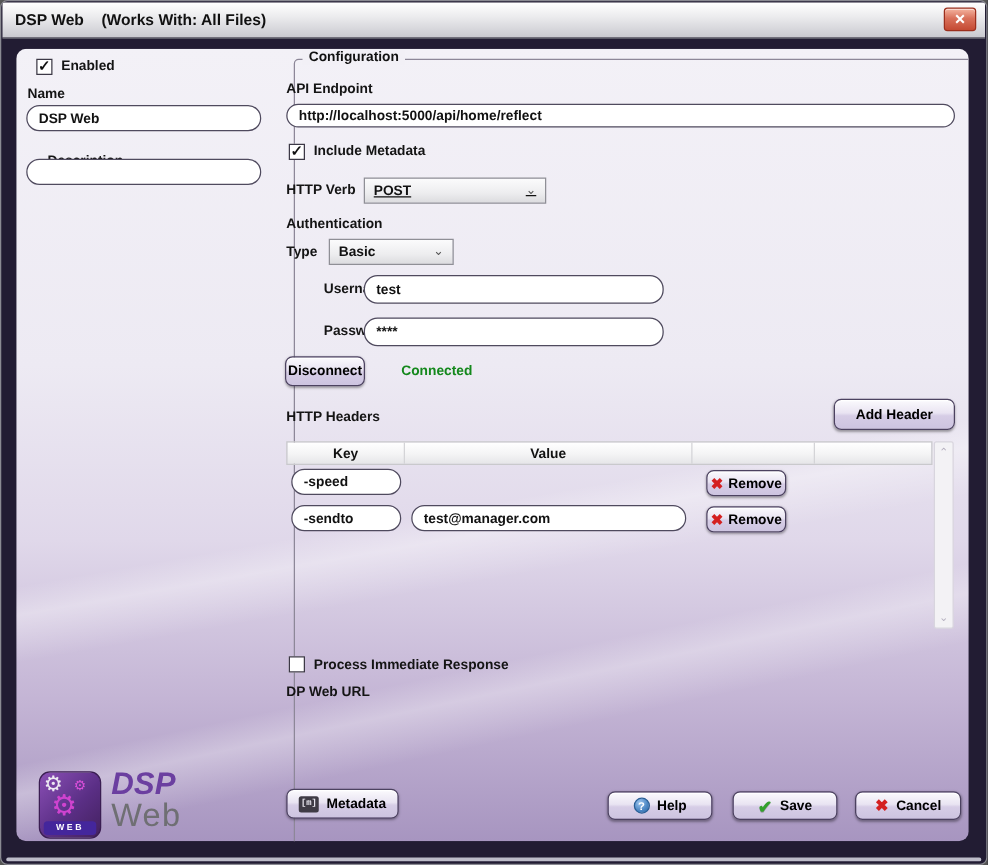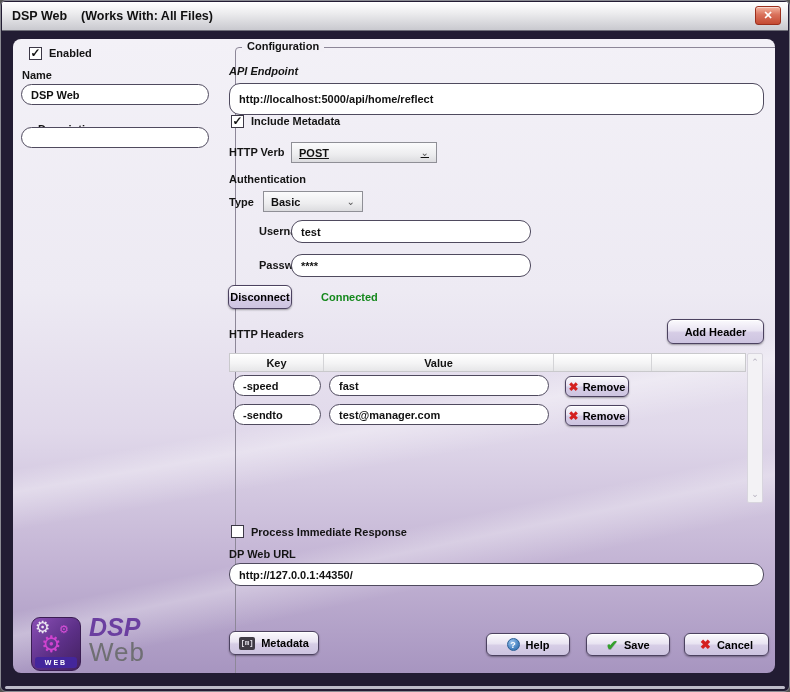--- a/index.html
+++ b/index.html
@@ -70,22 +70,22 @@
     <span class="lbl" style="left:9px;top:30px;">Name</span>
     <input class="pill" style="left: 8px; top: 45px; width: 188px; height: 21px;" readonly="" value="DSP Web">
 
     <span class="lbl" style="left:9px;top:84px;padding-left:16px;">Description</span>
     <input class="pill" style="left: 8px; top: 88px; width: 188px; height: 21px;" readonly="" value="">
 
     <div class="fieldset-box">
       <span class="legend">Configuration</span>
     </div>
 
-    <span class="lbl" style="left:216px;top:26px;font-style:italic;">API Endpoint</span>
-    <input class="pill" style="left: 216px; top: 44px; width: 535px; height: 32px;" readonly="" value="http://localhost:5000/api/home/reflect">
+    <span class="lbl" style="left:216px;top:26px;">API Endpoint</span>
+    <input class="pill" style="left: 216px; top: 44px; width: 535px; height: 19px;" readonly="" value="http://localhost:5000/api/home/reflect">
 
     <span class="cb" style="left:218px;top:76px;">
       <span class="tick">✓</span>
     </span>
     <span class="lbl" style="left:238px;top:76px;">Include Metadata</span>
 
     <span class="lbl" style="left:216px;top:107px;">HTTP Verb</span>
     <div class="dd" style="left:278px;top:103px;width:146px;text-decoration:underline;">
       <span>POST</span>
       <span class="chev">⌄</span>
@@ -116,21 +116,20 @@
     </button>
 
     <div class="thead">
       <span class="th" style="width:94px;">Key</span>
       <span class="th" style="width:230px;">Value</span>
       <span class="th" style="width:98px;"></span>
       <span class="th" style="width:93px;"></span>
     </div>
 
     <input class="pill" style="left: 220px; top: 336px; width: 88px; height: 21px;" readonly="" value="-speed">
-    <input class="pill" style="left: 316px; top: 336px; width: 220px; height: 21px;" readonly="" value="fast">
     <button class="btn" style="left:552px;top:337px;width:64px;height:21px;gap:4px;">
       <span class="remove-x">✖</span>
       <span>Remove</span>
     </button>
 
     <input class="pill" style="left: 220px; top: 365px; width: 88px; height: 21px;" readonly="" value="-sendto">
     <input class="pill" style="left: 316px; top: 365px; width: 220px; height: 21px;" readonly="" value="test@manager.com">
     <button class="btn" style="left:552px;top:366px;width:64px;height:21px;gap:4px;">
       <span class="remove-x">✖</span>
       <span>Remove</span>
@@ -140,21 +139,20 @@
       <span class="arr up">⌃</span>
       <span class="arr down">⌄</span>
     </div>
 
     <span class="cb unchecked" style="left:218px;top:486px;">
       <span class="tick">✓</span>
     </span>
     <span class="lbl" style="left:238px;top:487px;">Process Immediate Response</span>
 
     <span class="lbl" style="left:216px;top:509px;">DP Web URL</span>
-    <input class="pill" style="left: 216px; top: 524px; width: 535px; height: 23px;" readonly="" value="http://127.0.0.1:44350/">
 
     <div class="logo-box">
       <span class="gear g1">⚙</span>
       <span class="gear g2">⚙</span>
       <span class="gear g3">⚙</span>
       <span class="logo-band">WEB</span>
     </div>
     <span class="logo-dsp">DSP</span>
     <span class="logo-web">Web</span>
 

